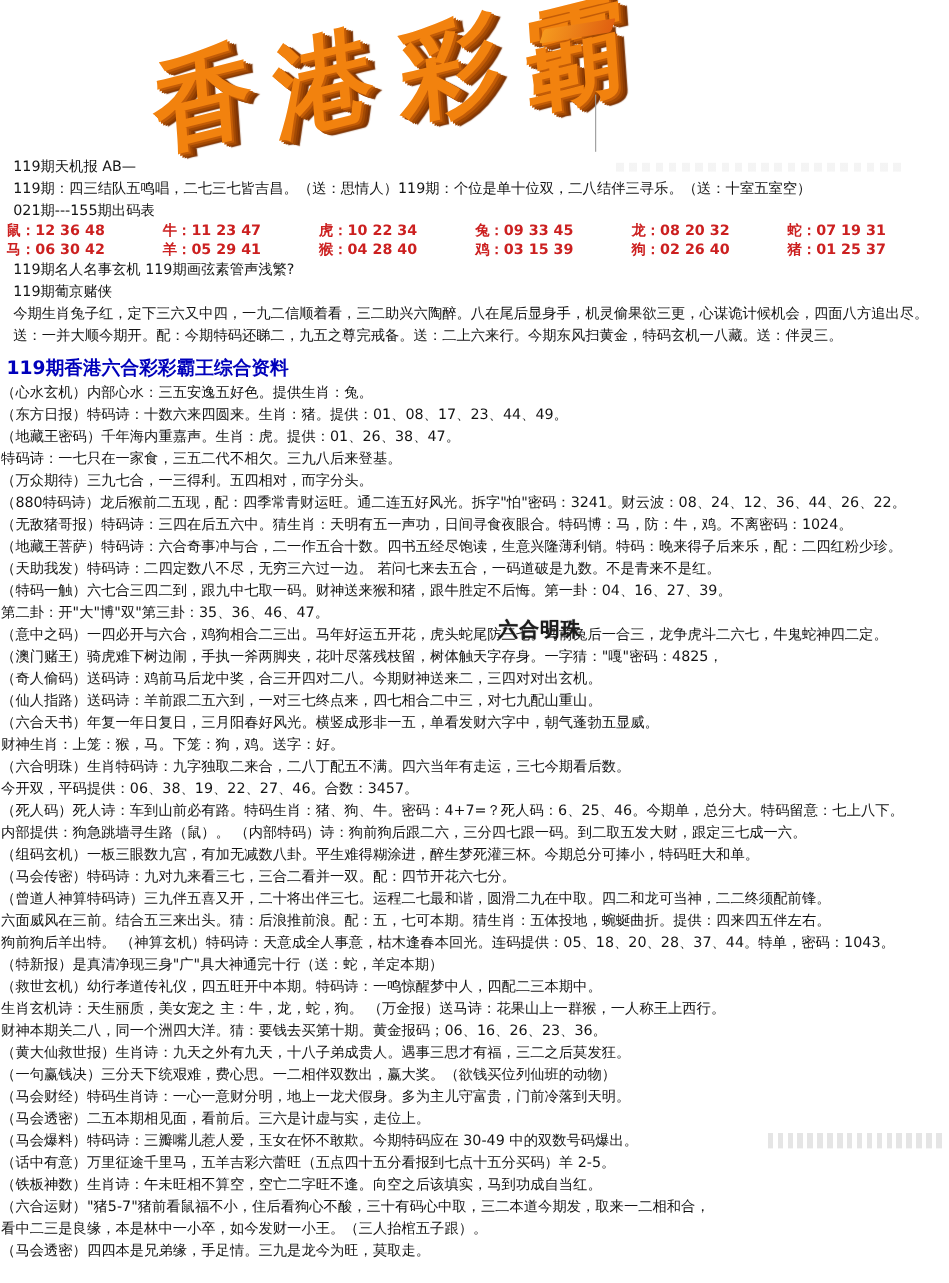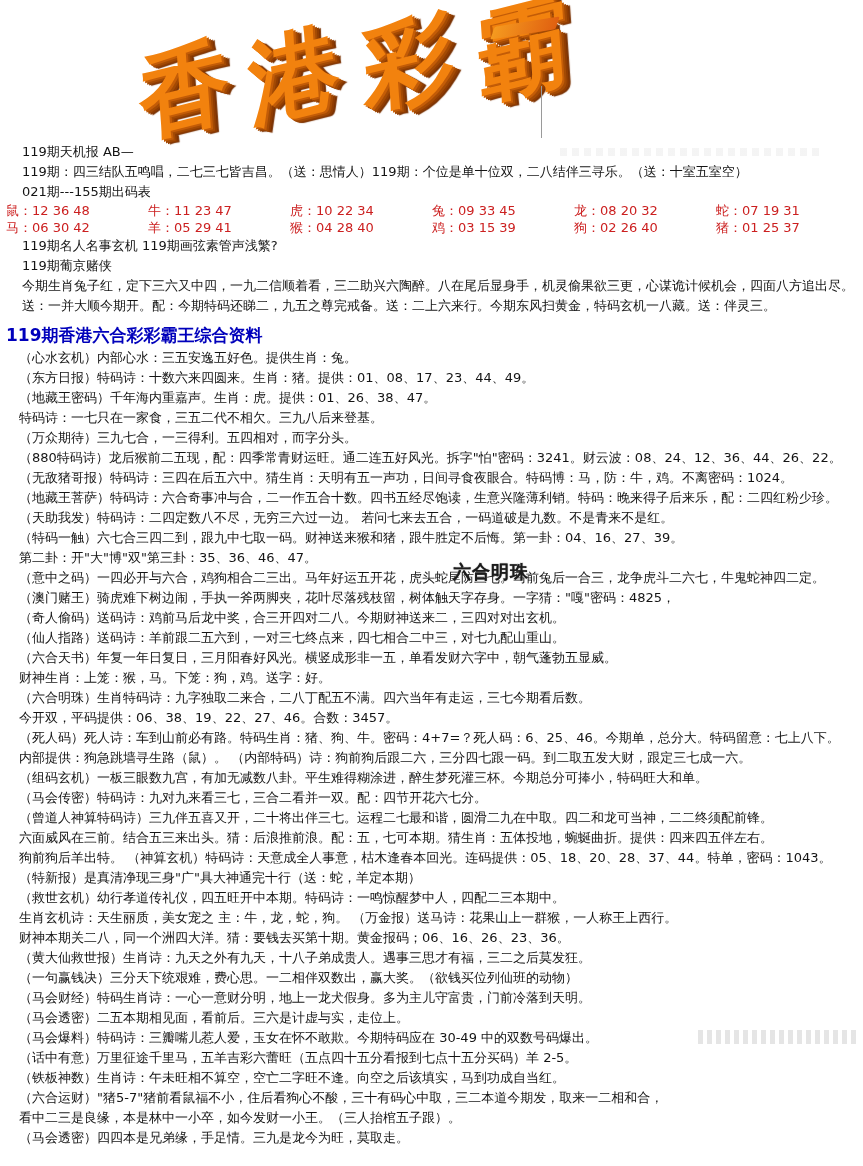--- a/index.html
+++ b/index.html
@@ -15,29 +15,29 @@
   .lc0{left:38px;top:44px;}
   .lc1{left:148px;top:30px;}
   .lc2{left:262px;top:16px;}
   .lc3{left:374px;top:2px;font-size:96px;}
   .lflag{position:absolute;left:392px;top:22px;width:66px;height:12px;background:linear-gradient(90deg,#f59a1f,#e06010);
          transform:rotate(-9deg) skewX(-28deg);border-radius:2px;}
   .lvline{position:absolute;left:441px;top:86px;width:1px;height:52px;background:#9a9a9a;}
 
   
   .content{position:absolute;left:0;top:142px;width:863px;}
-  .t{font-size:13px;line-height:20px;height:20px;white-space:nowrap;padding-left:22px;
+  .t{font-size:13px;line-height:20px;height:20px;white-space:nowrap;padding-left:12px;
      font-family:"DejaVu Sans",sans-serif;color:#141414;}
   .zrow{font-size:13px;line-height:17px;height:17px;white-space:nowrap;padding-left:6px;
-        color:#cc2020;font-weight:normal;}
+        color:#cc2020;font-weight:bold;}
   .zc{display:inline-block;width:142px;}
   .zc:last-child{width:auto;}
   .stitle{font-size:17px;line-height:26px;height:26px;margin-top:6px;padding-left:6px;
           font-weight:bold;color:#0000bb;white-space:nowrap;}
-  .b{font-size:13px;line-height:20px;height:20px;white-space:nowrap;padding-left:19px;color:#141414;}
+  .b{font-size:13px;line-height:20px;height:20px;white-space:nowrap;padding-left:1px;color:#141414;}
 
   
   .watermark{position:absolute;left:453px;top:560px;font-size:18px;font-weight:bold;color:#1b1b1b;
              letter-spacing:1px;text-shadow:0 0 1px #444;white-space:nowrap;}
   .artifact{position:absolute;left:698px;top:1030px;width:162px;height:14px;opacity:.45;
             background:repeating-linear-gradient(90deg,rgba(150,150,150,.55) 0 5px,rgba(255,255,255,0) 5px 9px);}
   .artifact2{position:absolute;left:560px;top:148px;width:260px;height:8px;opacity:.25;
             background:repeating-linear-gradient(90deg,rgba(170,170,170,.5) 0 7px,rgba(255,255,255,0) 7px 12px);}
 </style>
 </head>

